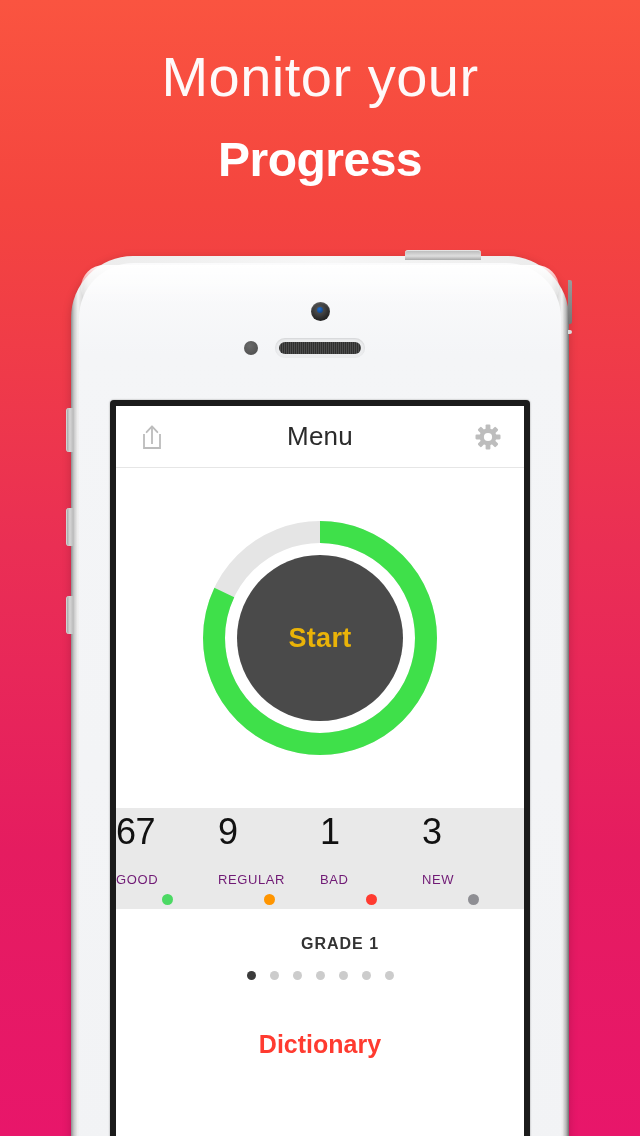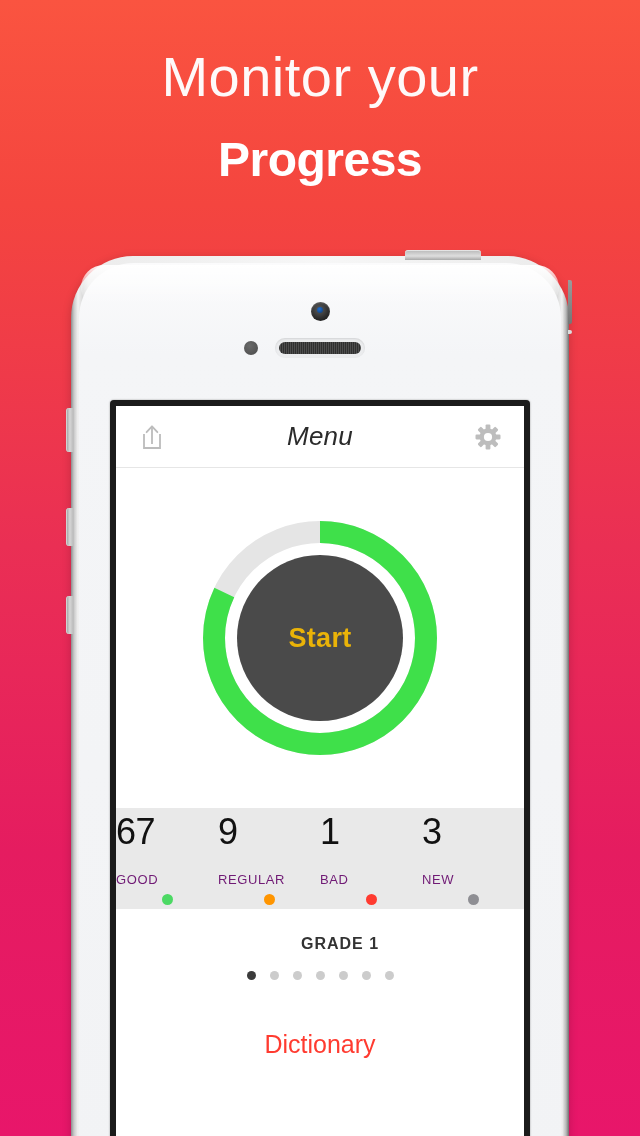--- a/index.html
+++ b/index.html
@@ -194,21 +194,20 @@
   
   .navbar {
     position: relative;
     height: 62px;
     background: #ffffff;
     border-bottom: 1px solid #e6e6e6;
     display: flex;
     align-items: center;
     justify-content: space-between;
     padding: 0 18px;
-    font-style: italic;
   }
   .nav-title {
     position: absolute;
     left: 0;
     right: 0;
     text-align: center;
     font-size: 26px;
     font-weight: 400;
     color: #2b2b2b;
     letter-spacing: 0.2px;
@@ -312,21 +311,21 @@
     border-radius: 50%;
     background: #cccccc;
     cursor: pointer;
   }
   .pager-dot.active { background: #3b3b3b; }
 
   .dictionary-link {
     text-align: center;
     margin-top: 50px;
     font-size: 25px;
-    font-weight: 400;
+    font-weight: 700;
     color: #FF3B30;
     cursor: pointer;
   }
 </style>
 </head>
 <body>
 
 <div class="headline">
   <div class="headline-light">Monitor your</div>
   <div class="headline-bold">Progress</div>

